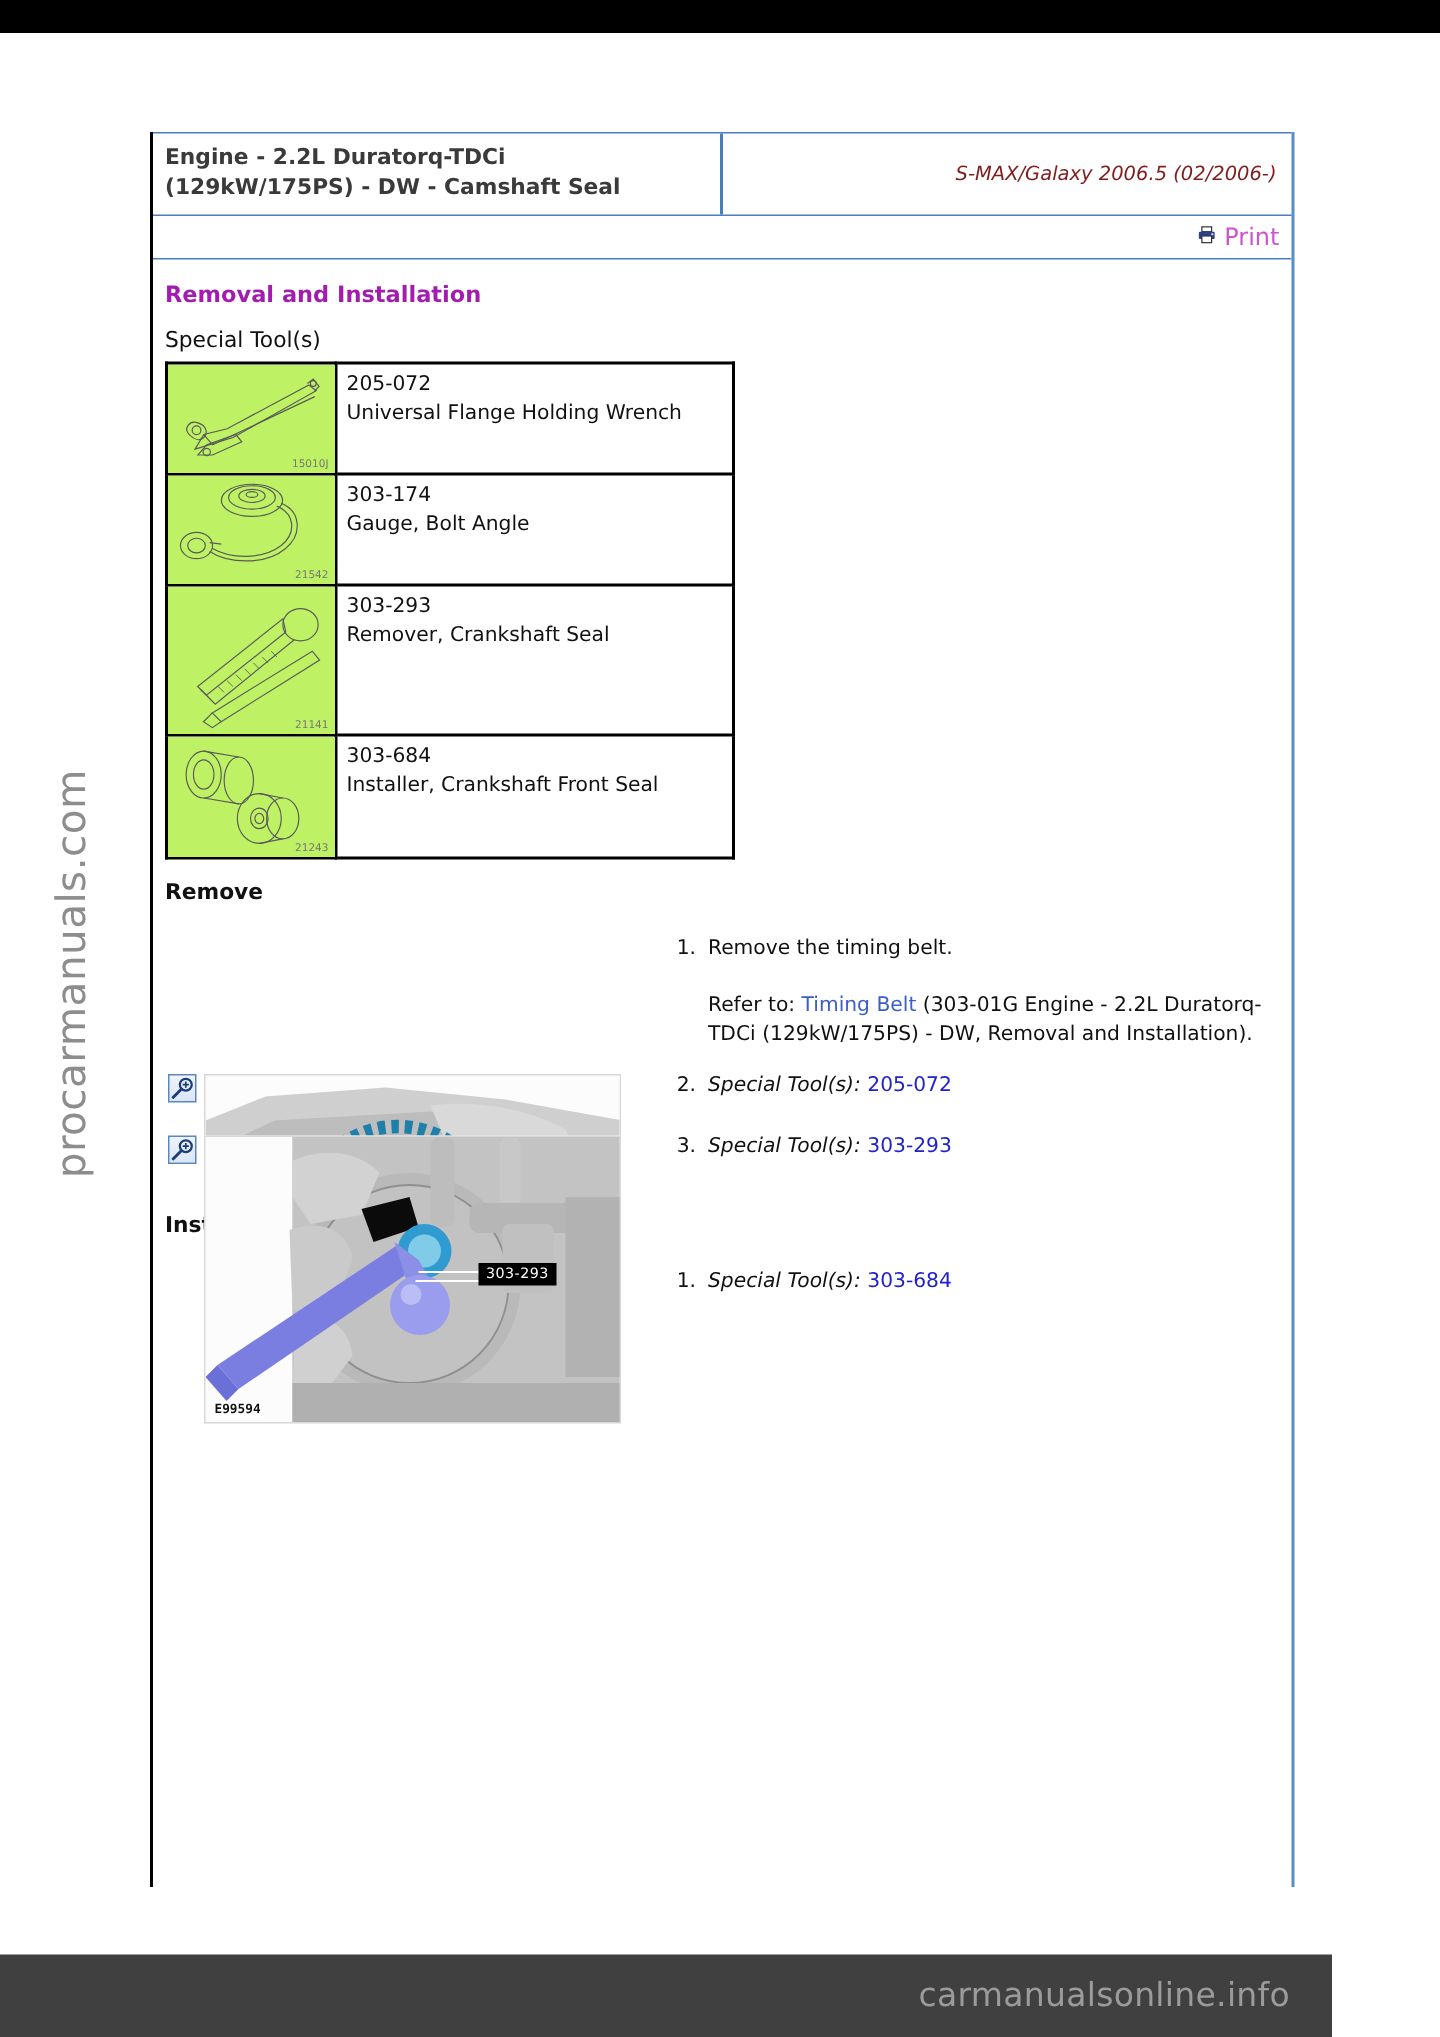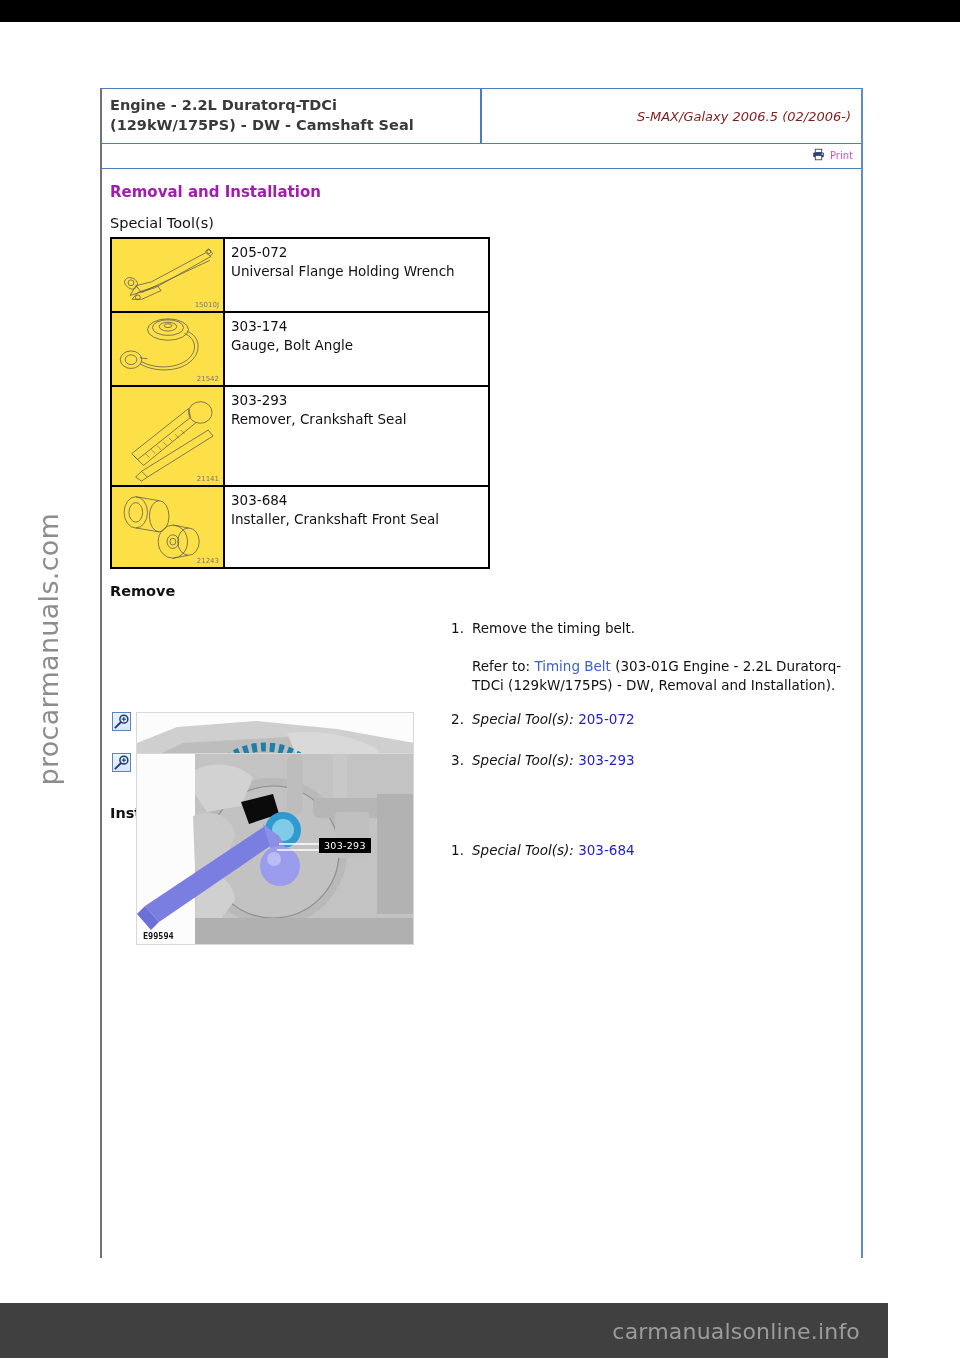--- a/index.html
+++ b/index.html
@@ -33,21 +33,21 @@
     transform:rotate(-90deg); transform-origin:center center;
     color:#8d8d8d; font-size:27px; letter-spacing:.3px;
     white-space:nowrap;
   }
 
   
   .page {
     position:absolute; left:100px; top:88px;
     width:763px; height:1170px;
     background:#ffffff;
-    border-left:2px solid #737373;
+    border-left:2px solid #000000;
     border-right:2px solid #5b8cc4;
   }
 
   
   .doc-header {
     display:flex; width:100%;
     border:1px solid #4a7ebb;
     border-left:none; border-right:none;
   }
   .doc-header .title-cell {
@@ -63,21 +63,21 @@
   }
 
   
   .print-row {
     display:flex; justify-content:flex-end; align-items:center;
     border-bottom:1px solid #4a7ebb;
     padding:4px 8px 5px 0;
   }
   .print-link {
     display:inline-flex; align-items:center; gap:5px;
-    color:#cc55cc; font-size:10px; cursor:pointer;
+    color:#cc55cc; font-size:16px; cursor:pointer;
   }
   .printer-icon { display:block; }
 
   .content { padding:14px 0 0 8px; }
 
   h1.section-title {
     margin:0 0 14px 0; font-size:15px; color:#a21caf; font-weight:bold;
   }
   h2.sub-title {
     margin:0 0 6px 0; font-size:14.5px; color:#111; font-weight:normal;
@@ -86,21 +86,21 @@
     margin:0; font-size:14.5px; color:#111; font-weight:bold;
   }
 
   
   table.tools {
     border-collapse:collapse; margin:3px 0 0 0;
     border:2px solid #000;
   }
   table.tools td { border:2px solid #000; vertical-align:top; }
   table.tools td.pic {
-    width:113px; height:74px; padding:0; position:relative; background:#fde047;text-decoration:underline;
+    width:113px; height:74px; padding:0; position:relative; background:#bef264;text-decoration:underline;
   }
   table.tools td.desc {
     width:265px; padding:4px 4px 4px 6px;
     font-size:13.5px; line-height:1.42; color:#111;
   }
   .tool-code { position:absolute; right:4px; bottom:2px; font-size:7px; color:#777; }
   .tool-svg { position:absolute; left:0; top:0; width:100%; height:100%; }
 
   
   .proc { position:relative; }

